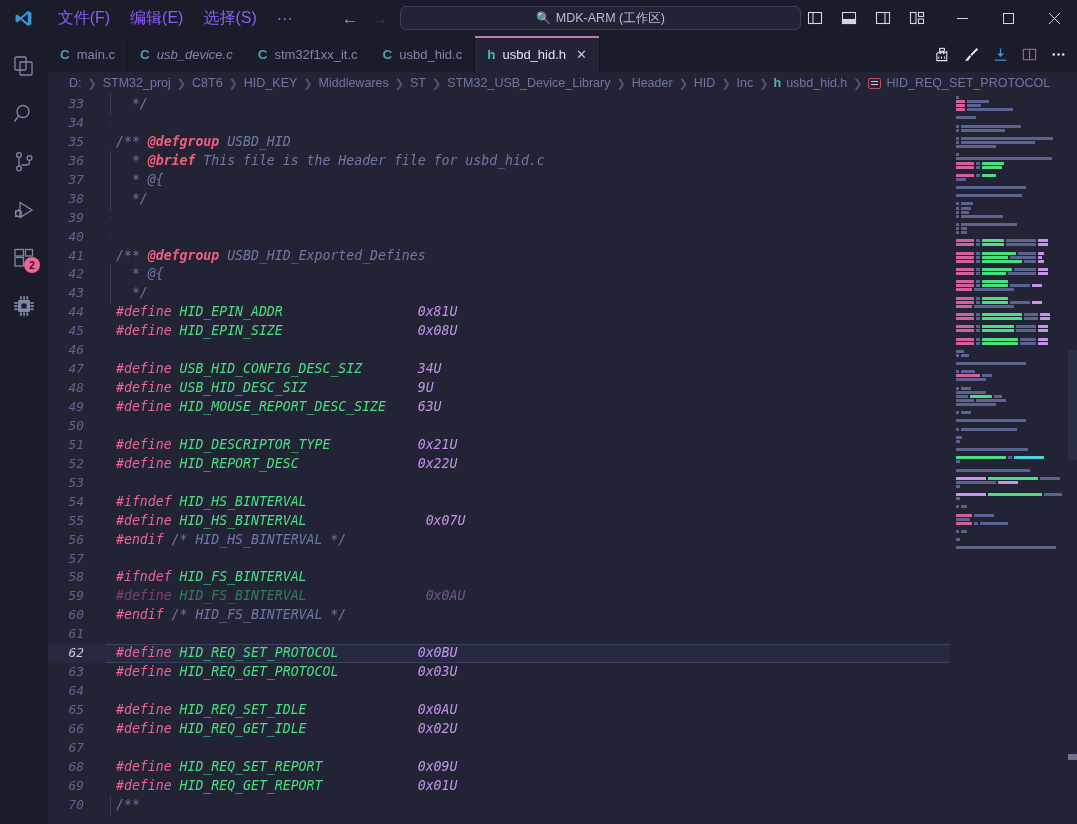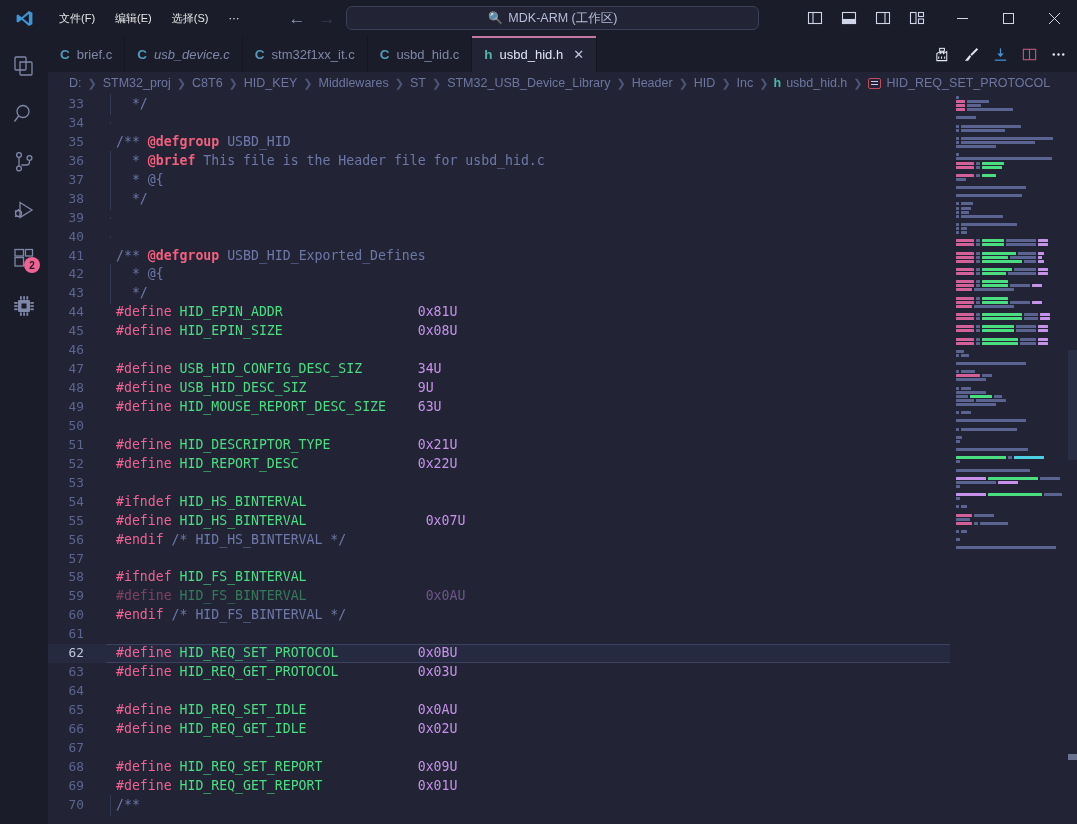--- a/index.html
+++ b/index.html
@@ -15,21 +15,21 @@
 
   
   .titlebar {
     height:36px; background:#1a1c2a; display:flex; align-items:center;
     flex:0 0 36px; position:relative;
   }
   .vslogo { width:48px; display:flex; align-items:center; justify-content:center; }
   .vslogo svg { width:19px; height:19px; }
   .menu { display:flex; align-items:center; gap:2px; margin-left:2px; }
   .menu-item {
-    padding:3px 9px; font-size:11px; color:#e5e5e5; border-radius:4px;
+    padding:3px 9px; font-size:16px; color:#8b5cf6; border-radius:4px;
     white-space:nowrap; cursor:default;
   }
   .nav-arrows { display:flex; align-items:center; gap:14px; margin-left:40px; }
   .nav-arrow { font-size:17px; line-height:1; color:#8b93b0; width:16px; text-align:center; }
   .nav-arrow.dim { color:#5a6080; }
   .qinput {
     margin-left:12px; width:413px; height:24px; background:#222436;
     border:1px solid #3a3f5a; border-radius:6px; display:flex;
     align-items:center; justify-content:center; gap:5px; color:#b7bddb; font-size:12.5px;
   }
@@ -102,21 +102,21 @@
   .sym-ic {
     display:inline-block; width:13px; height:11px; border:1.4px solid #c14c5c;
     border-radius:2px; position:relative; margin-right:5px; vertical-align:-1px;
   }
   .sym-ic:before, .sym-ic:after {
     content:''; position:absolute; left:2px; right:2px; height:1.3px; background:#c7ccea;
   }
   .sym-ic:before { top:2px; } .sym-ic:after { top:5px; }
 
   
-  .codearea { flex:1 1 auto; display:flex; min-height:0; position:relative; background:#222436; overflow:hidden; }
+  .codearea { flex:1 1 auto; display:flex; min-height:0; position:relative; background:#222436; overflow:hidden;font-style:italic; }
   .code-scroll { flex:1 1 auto; position:relative; overflow:hidden; }
   .codelines {
     font-family:"DejaVu Sans Mono", monospace; font-size:13.2px; line-height:18.95px;
     white-space:pre; padding-top:1px;
   }
   .ln {
     display:flex; height:18.95px; align-items:center; position:relative;
   }
   .ln.current { background:#262a40; }
   .ln.current:before, .ln.current:after {
@@ -288,21 +288,21 @@
         </svg>
       </div>
     </div>
 
     <div class="editorstack">
 
       <div class="tabsrow">
         <div class="tabs">
           <div class="tab">
             <span class="ficon">C</span>
-            <span class="tname">brief.c</span>
+            <span class="tname">main.c</span>
 
           </div>
           <div class="tab preview">
             <span class="ficon">C</span>
             <span class="tname">usb_device.c</span>
 
           </div>
           <div class="tab">
             <span class="ficon">C</span>
             <span class="tname">stm32f1xx_it.c</span>

